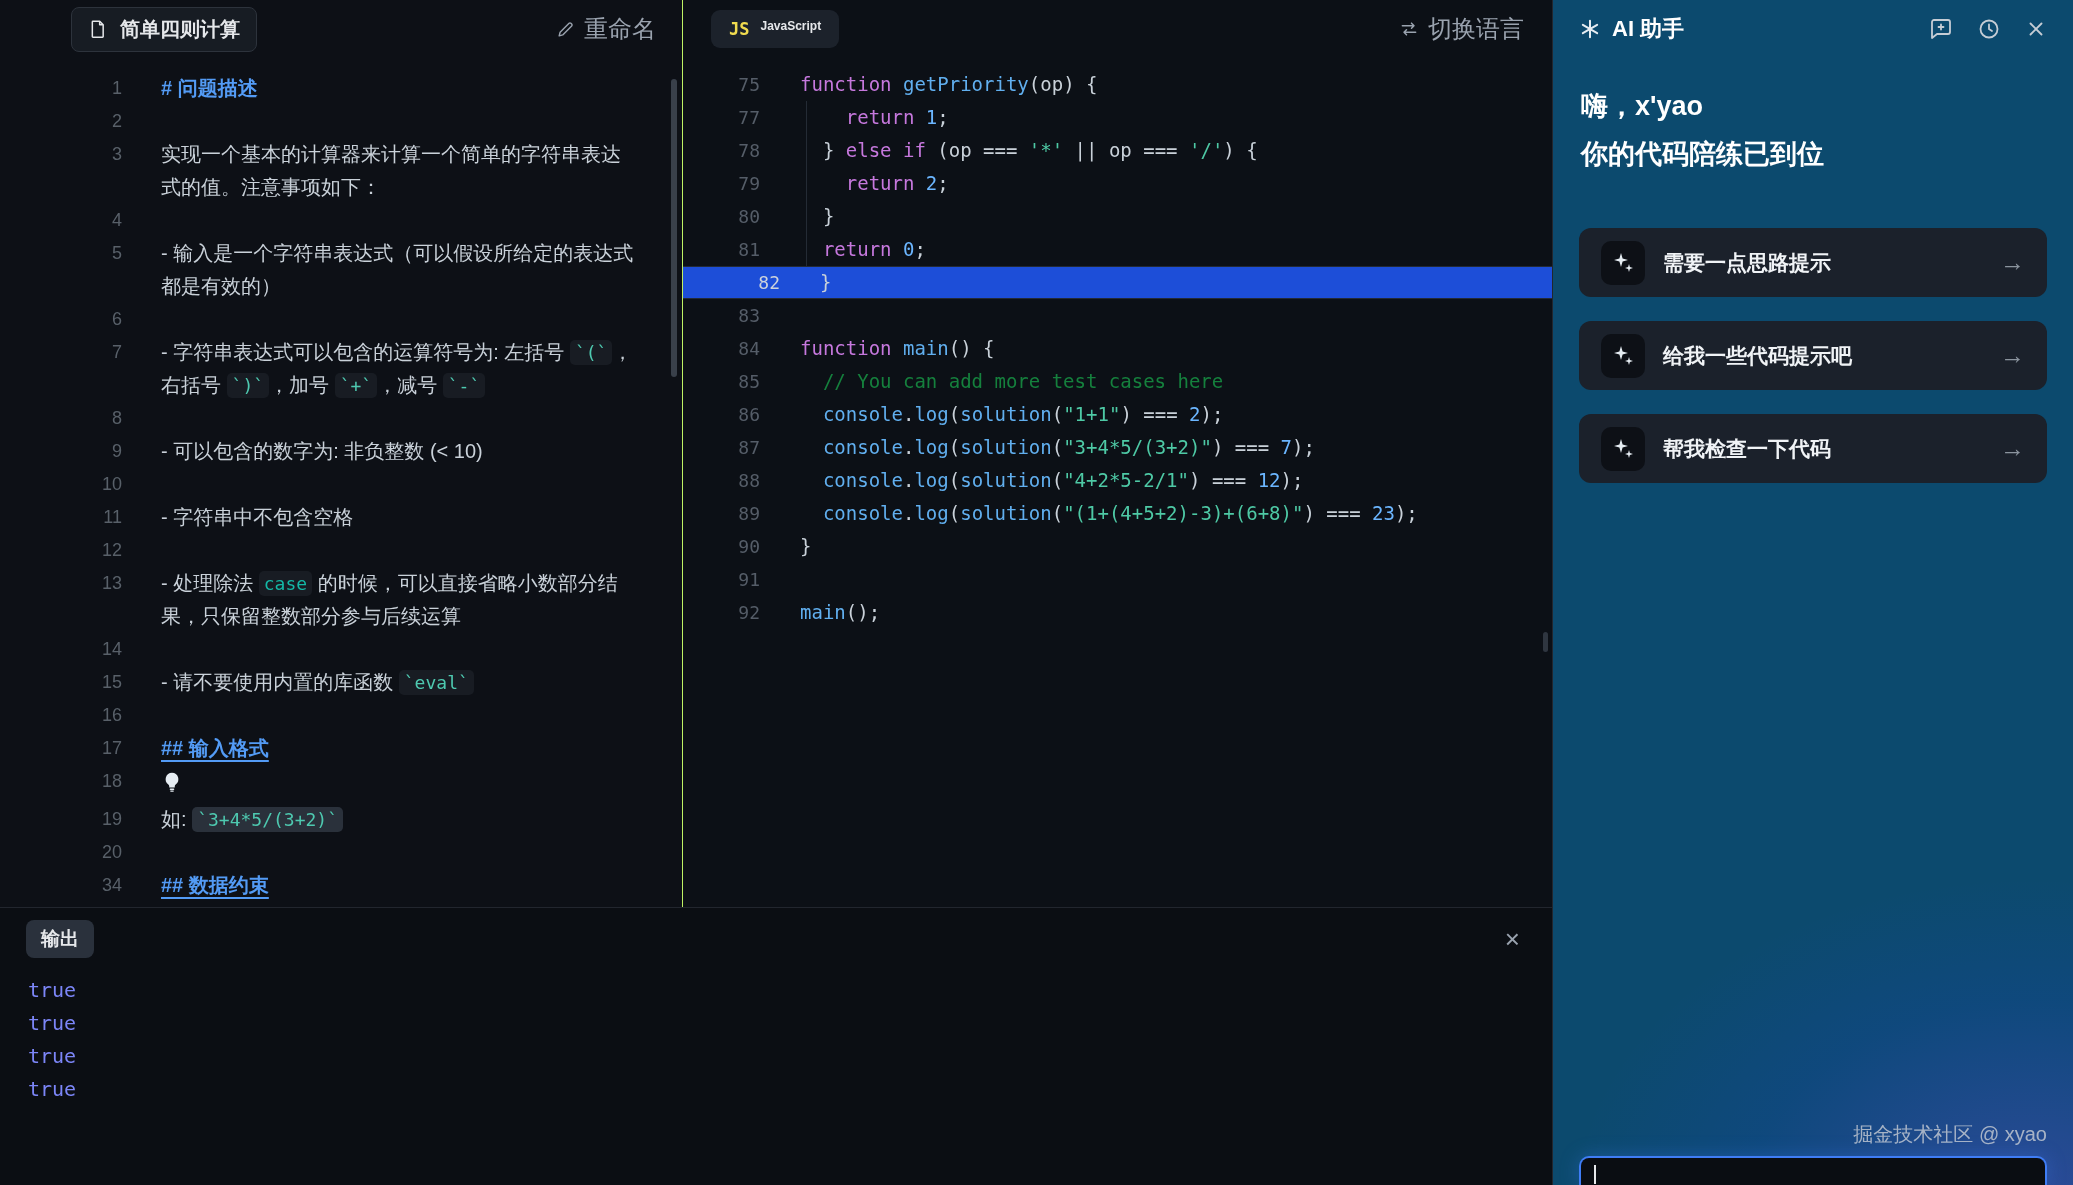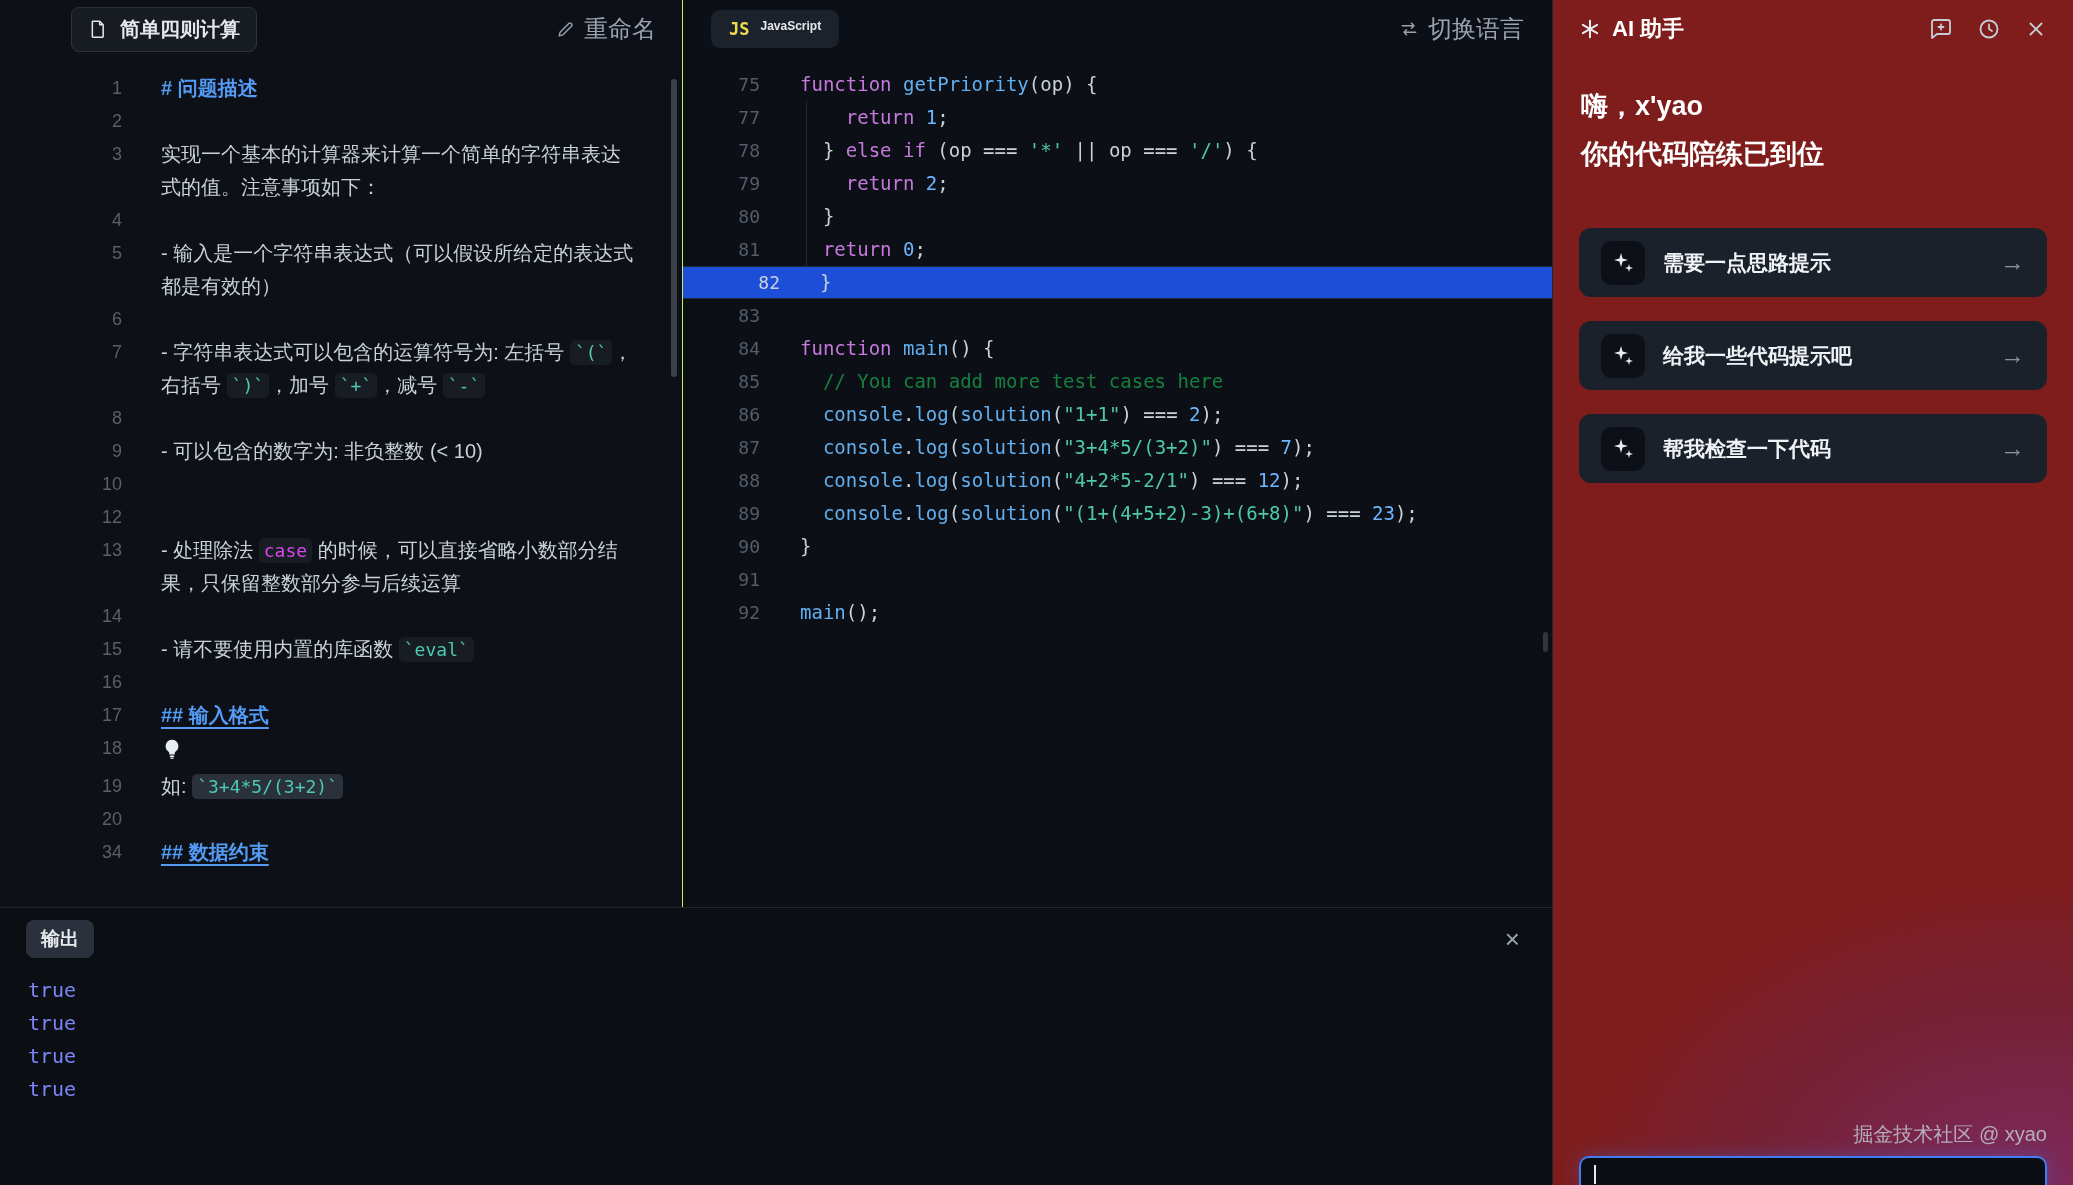--- a/index.html
+++ b/index.html
@@ -20,21 +20,21 @@
   .md-body { flex:1; overflow:hidden; padding-top:14px; position:relative; }
   .md-row { display:flex; align-items:flex-start; min-height:33px; line-height:33px; font-size:20px; }
   .md-gutter { flex:none; width:77px; text-align:right; color:#586069; font-size:18px; }
   .md-content { flex:1; margin-left:39px; padding-right:44px; min-height:33px; }
   .md-h1, .md-h2 { color:#539bf5; font-weight:bold; }
   .md-h2 { text-decoration:underline; text-underline-offset:5px; }
   .md-p { color:#c9d1d9; }
   .md-code, .md-codebox, .md-mono { font-family:"DejaVu Sans Mono","Liberation Mono",monospace; font-size:18px; border-radius:5px; padding:2px 5px; }
   .md-code { color:#4ec9b0; background:rgba(110,118,129,0.12); }
   .md-codebox { color:#4ec9b0; background:#2a313b; }
-  .md-mono { color:#d946ef; background:rgba(110,118,129,0.12); }
+  .md-mono { color:#14b8a6; background:rgba(110,118,129,0.12); }
   .md-bulb { display:inline-flex; align-items:center; height:33px; }
   .scroll-thumb { position:absolute; border-radius:3px; }
   .problem-scroll { right:5px; top:79px; width:6px; height:298px; background:#39404a; }
 
   
   .editor-panel { flex:1; display:flex; flex-direction:column; background:#0c1016; position:relative; min-width:0; }
   .editor-header { height:58px; flex:none; display:flex; align-items:center; justify-content:space-between; padding:0 28px; }
   .lang-tab { display:flex; align-items:flex-start; gap:11px; background:#1c222b; border-radius:9px; padding:9px 18px; cursor:pointer; }
   .js-badge { color:#f0db4f; font-family:"DejaVu Sans Mono","Liberation Mono",monospace; font-weight:bold; font-size:17px; }
   .lang-label { color:#e6e8eb; font-size:12px; font-weight:600; }
@@ -55,21 +55,21 @@
 
   
   .output-panel { height:278px; flex:none; border-top:1px solid #22262e; background:#0b0e13; display:flex; flex-direction:column; }
   .output-header { display:flex; align-items:center; justify-content:space-between; padding:12px 32px 0 26px; }
   .output-chip { background:#2a313c; border-radius:8px; padding:6px 15px; color:#e6e8eb; font-size:19px; font-weight:600; cursor:pointer; }
   .output-close { color:#9aa3af; font-size:26px; line-height:26px; background:none; border:none; cursor:pointer; }
   .output-body { padding:16px 28px; font-family:"DejaVu Sans Mono","Liberation Mono",monospace; font-size:20px; color:#7c86f8; }
   .output-line { height:33px; line-height:33px; }
 
   
-  .ai-panel { width:521px; flex:none; background:#7f1d1d; border-left:1px solid #22262e; position:relative; display:flex; flex-direction:column; overflow:hidden; }
+  .ai-panel { width:521px; flex:none; background:#0c4a6e; border-left:1px solid #22262e; position:relative; display:flex; flex-direction:column; overflow:hidden; }
   .ai-glow { position:absolute; inset:0; background:radial-gradient(640px 460px at 92% 102%, rgba(124,77,255,0.30), rgba(40,60,255,0.10) 45%, transparent 72%); pointer-events:none; }
   .ai-header { height:58px; flex:none; display:flex; align-items:center; justify-content:space-between; padding:0 26px; position:relative; }
   .ai-title { display:flex; align-items:center; gap:11px; color:#ffffff; font-weight:bold; font-size:22px; }
   .ai-actions { display:flex; gap:24px; align-items:center; color:#c6cdd5; }
   .icon-btn { background:none; border:none; color:#c6cdd5; cursor:pointer; display:flex; align-items:center; }
   .ai-greeting { padding:30px 28px 0; position:relative; }
   .greet { font-size:27px; font-weight:bold; color:#ffffff; }
   .greet + .greet { margin-top:12px; }
   .ai-cards { margin:56px 26px 0; display:flex; flex-direction:column; gap:24px; position:relative; }
   .ai-card { display:flex; align-items:center; gap:18px; background:#1b212b; border-radius:12px; padding:12px 22px; min-height:69px; cursor:pointer; }
@@ -144,20 +144,24 @@
             </div>
             <div class="md-row">
               <span class="md-gutter">9</span>
               <div class="md-content"><span class="md-p">- 可以包含的数字为: 非负整数 (&lt; 10)</span></div>
             </div>
             <div class="md-row">
               <span class="md-gutter">10</span>
               <div class="md-content"></div>
             </div>
             <div class="md-row">
+              <span class="md-gutter">11</span>
+              <div class="md-content"><span class="md-p">- 字符串中不包含空格</span></div>
+            </div>
+            <div class="md-row">
               <span class="md-gutter">12</span>
               <div class="md-content"></div>
             </div>
             <div class="md-row">
               <span class="md-gutter">13</span>
               <div class="md-content"><span class="md-p">- 处理除法 </span><span class="md-mono">case</span><span class="md-p"> 的时候，可以直接省略小数部分结果，只保留整数部分参与后续运算</span></div>
             </div>
             <div class="md-row">
               <span class="md-gutter">14</span>
               <div class="md-content"></div>

